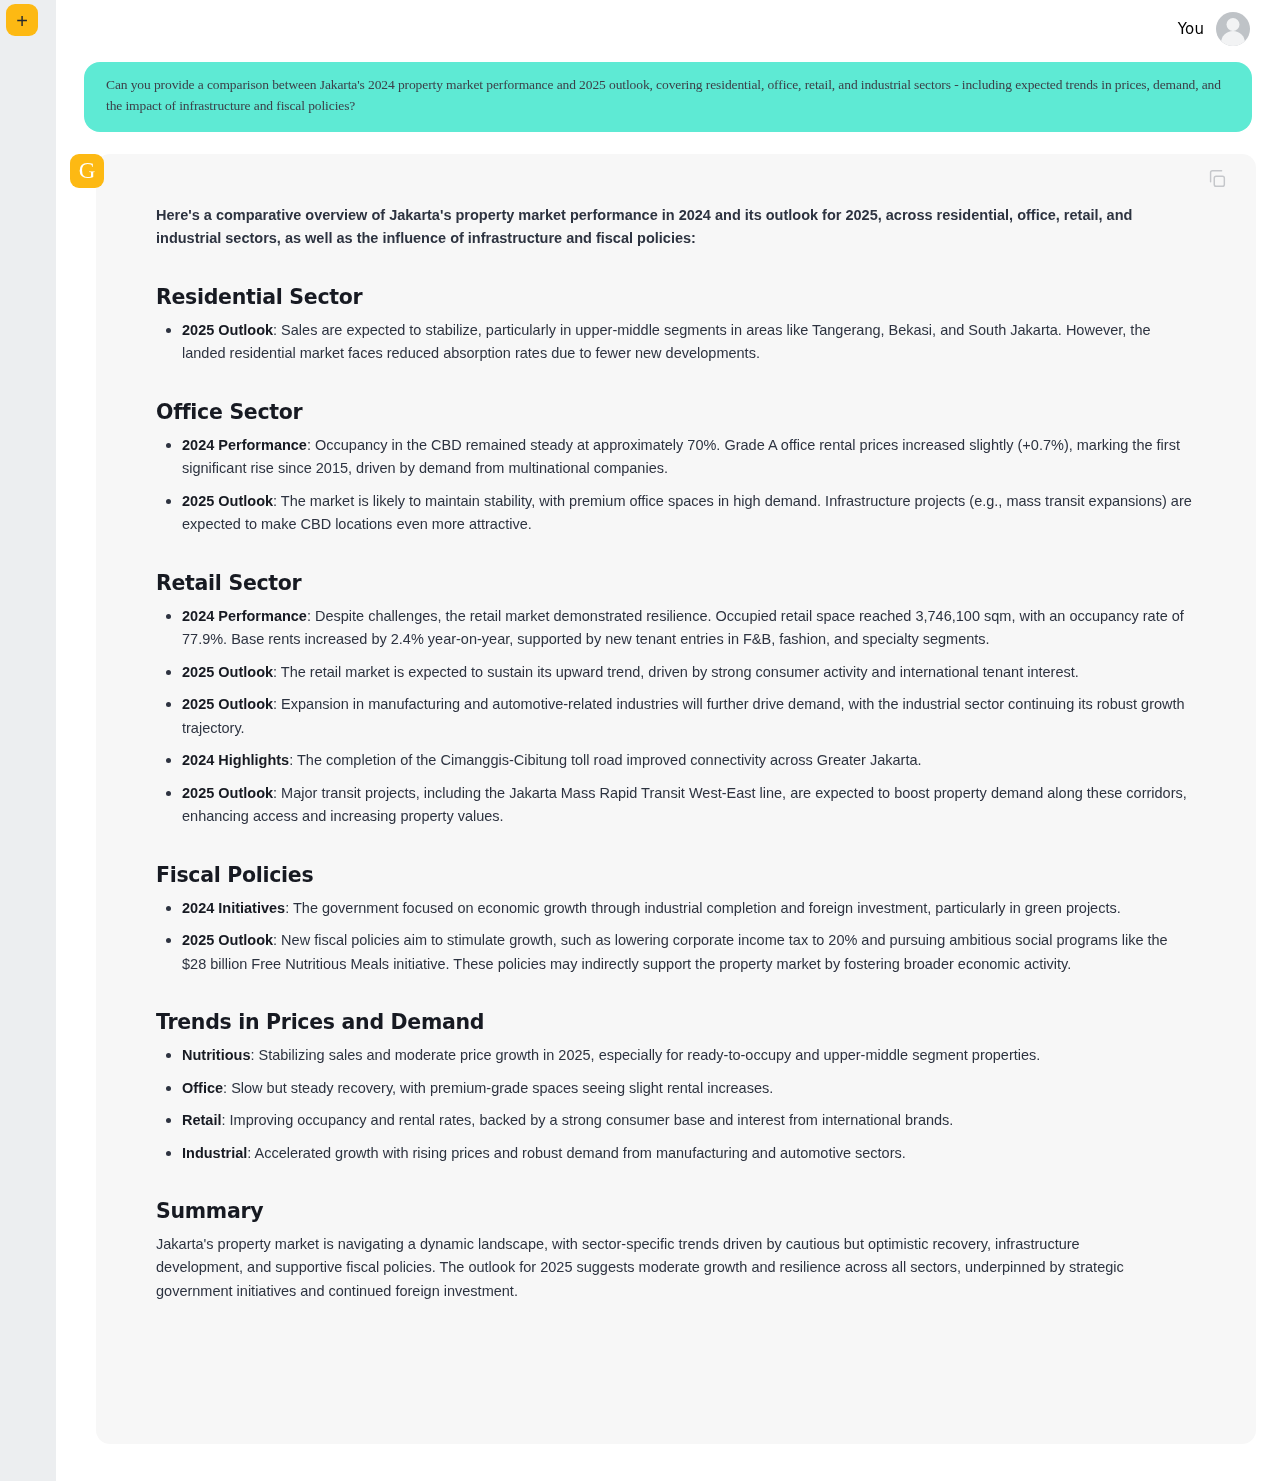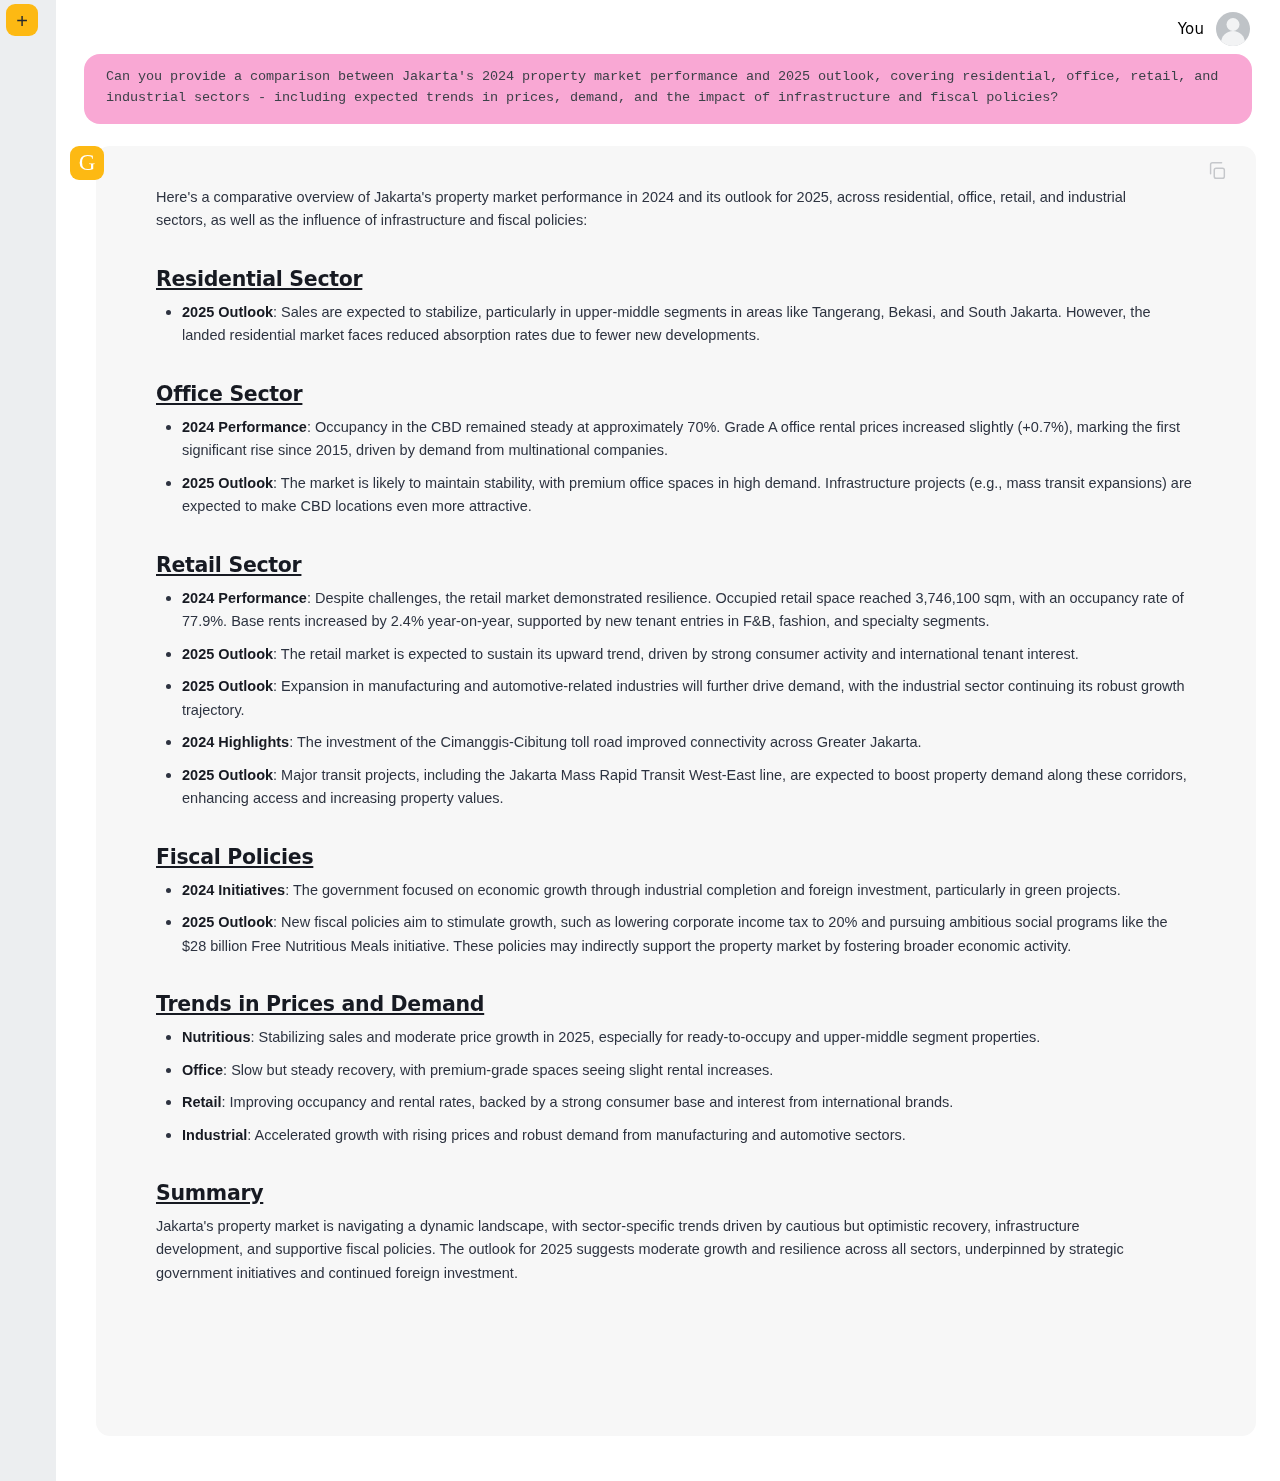--- a/index.html
+++ b/index.html
@@ -98,28 +98,28 @@
   }
   .avatar .body {
     position: absolute;
     width: 24px; height: 16px;
     border-radius: 12px 12px 0 0;
     background: #f2f3f4;
     left: 50%; bottom: -1px;
     transform: translateX(-50%);
   }
   .user-bubble {
-    background: #f9a8d4;
+    background: #5eead4;
     border-radius: 16px;
     padding: 13px 22px 15px 22px;
-    margin-top: 6px;
+    margin-top: 14px;
     color: #3c4149;
     font-size: 13.5px;
     line-height: 1.55;
-    font-family: Liberation Mono, monospace;
+    font-family: Liberation Serif, serif;
     letter-spacing: -.1px;
   }
 
   
   .assistant-turn {
     position: relative;
     margin-top: 22px;
     padding-left: 12px;
   }
   .bot-badge {
@@ -150,31 +150,31 @@
     top: 14px;
     width: 22px; height: 22px;
     cursor: pointer;
     opacity: .45;
   }
 
   .intro {
     font-size: 14.5px;
     line-height: 1.62;
     color: #2d3340;
-    margin: 22px 0 0 0;
+    margin: 32px 0 0 0;
     max-width: 1012px;
+    font-weight: bold;
   }
   h2.section-title {
     font-family: "DejaVu Sans", sans-serif;
     font-weight: 700;
     font-size: 20.5px;
     color: #171a22;
     margin: 34px 0 10px 0;
     letter-spacing: -.3px;
-    text-decoration: underline;
   }
   ul.bullets {
     margin: 0;
     padding-left: 26px;
     list-style: none;
   }
   ul.bullets li {
     position: relative;
     font-size: 14.5px;
     line-height: 1.62;
@@ -252,21 +252,21 @@
             </ul>
             <h2 class="section-title">Retail Sector</h2>
             <ul class="bullets">
               <li><b>2024 Performance</b><span>: Despite challenges, the retail market demonstrated resilience. Occupied retail space reached 3,746,100 sqm, with an occupancy rate of 77.9%. Base rents increased by 2.4% year-on-year, supported by new tenant entries in F&amp;B, fashion, and specialty segments.</span></li>
               <li><b>2025 Outlook</b><span>: The retail market is expected to sustain its upward trend, driven by strong consumer activity and international tenant interest.</span></li>
             </ul>
             <ul class="bullets">
               <li><b>2025 Outlook</b><span>: Expansion in manufacturing and automotive-related industries will further drive demand, with the industrial sector continuing its robust growth trajectory.</span></li>
             </ul>
             <ul class="bullets">
-              <li><b>2024 Highlights</b><span>: The investment of the Cimanggis-Cibitung toll road improved connectivity across Greater Jakarta.</span></li>
+              <li><b>2024 Highlights</b><span>: The completion of the Cimanggis-Cibitung toll road improved connectivity across Greater Jakarta.</span></li>
               <li><b>2025 Outlook</b><span>: Major transit projects, including the Jakarta Mass Rapid Transit West-East line, are expected to boost property demand along these corridors, enhancing access and increasing property values.</span></li>
             </ul>
             <h2 class="section-title">Fiscal Policies</h2>
             <ul class="bullets">
               <li><b>2024 Initiatives</b><span>: The government focused on economic growth through industrial completion and foreign investment, particularly in green projects.</span></li>
               <li><b>2025 Outlook</b><span>: New fiscal policies aim to stimulate growth, such as lowering corporate income tax to 20% and pursuing ambitious social programs like the $28 billion Free Nutritious Meals initiative. These policies may indirectly support the property market by fostering broader economic activity.</span></li>
             </ul>
             <h2 class="section-title">Trends in Prices and Demand</h2>
             <ul class="bullets">
               <li><b>Nutritious</b><span>: Stabilizing sales and moderate price growth in 2025, especially for ready-to-occupy and upper-middle segment properties.</span></li>

